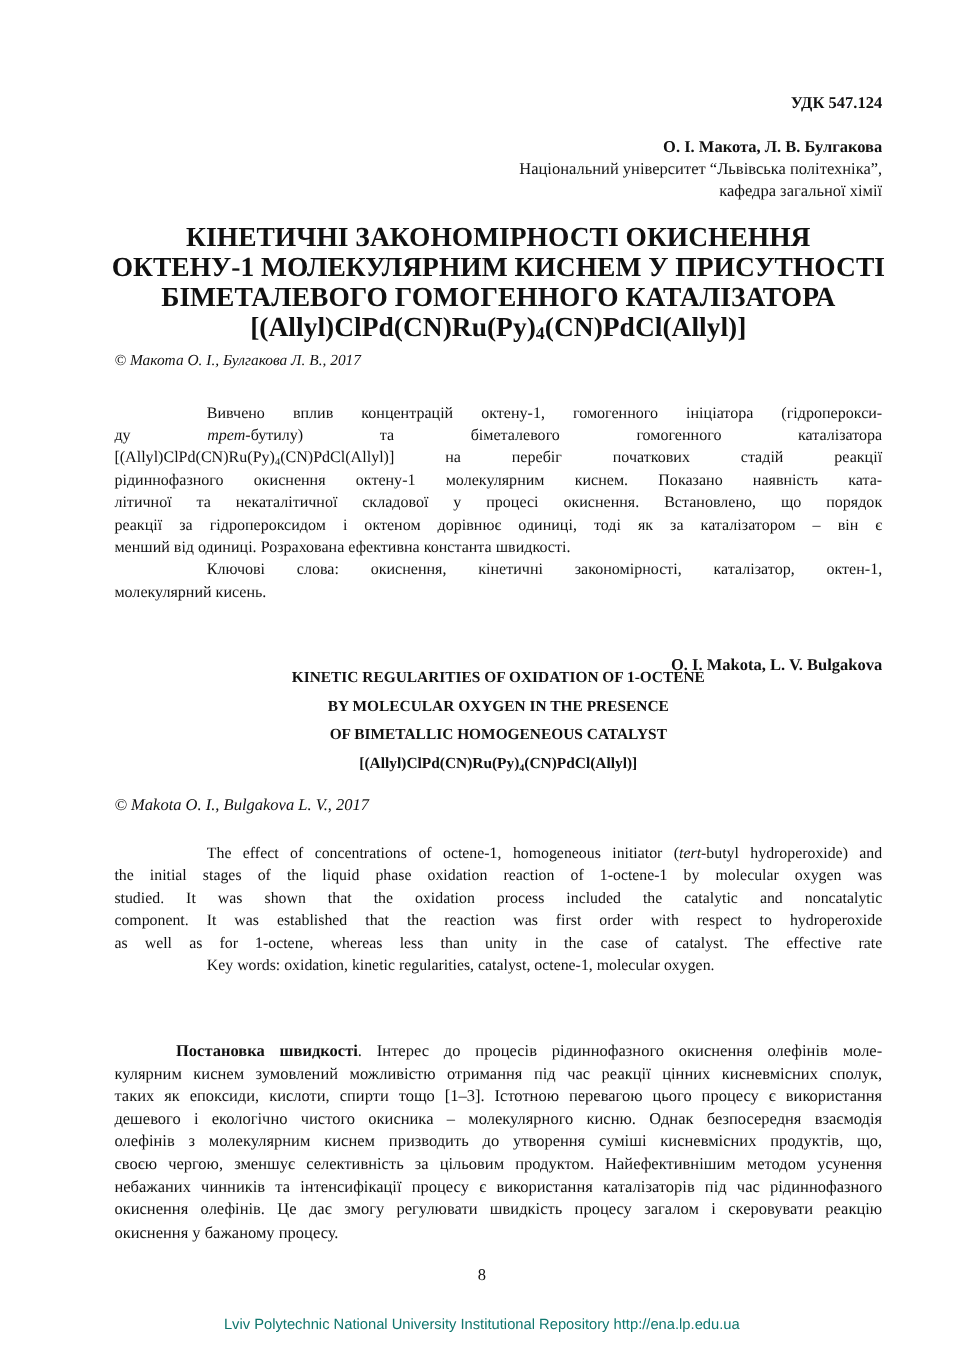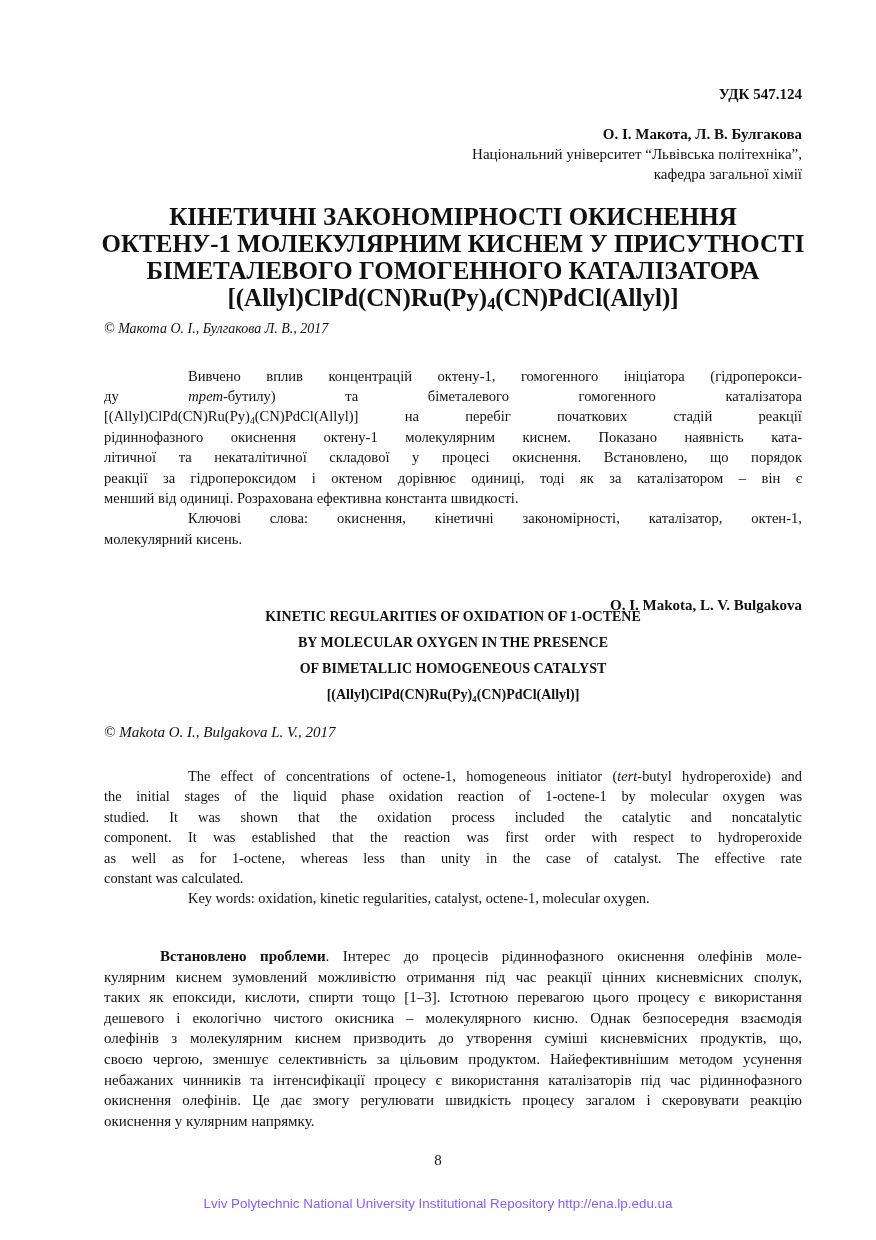--- a/index.html
+++ b/index.html
@@ -13,21 +13,21 @@
   .title { left: 100px; top: 203px; width: 706px; font-weight: bold; font-size: 25px; line-height: 27px; }
   sub { font-size: 65%; vertical-align: -3px; line-height: 0; }
   .copy { left: 104px; top: 321px; font-style: italic; font-size: 14px; text-align: right; }
   .abstract { left: 188px; width: 614px; font-weight: normal; font-size: 14.6px; line-height: 20.4px; text-align: justify; }
   .abs-block { left: 188px; top: 365px; width: 614px; }
   .authors-en { left: 300px; top: 566px; width: 502px; font-weight: bold; font-size: 15px; margin-top: 31px; }
   .title-en { left: 100px; top: 604px; width: 706px; font-weight: bold; font-size: 14px; line-height: 26px; }
   .copy-en { left: 104px; top: 724px; font-style: italic; font-size: 15px; }
   .body-text { left: 104px; width: 698px; font-size: 15px; line-height: 20.6px; text-align: justify; }
   .page-num { left: 0; width: 876px; top: 1152px; font-size: 15px; }
-  .repo { left: 0; width: 876px; top: 1196px; font-family: "Liberation Sans", sans-serif; font-size: 13.4px; color: #8b5cf6; }
+  .repo { left: 0; width: 876px; top: 1196px; font-family: "Liberation Sans", sans-serif; font-size: 13.4px; color: #0f766e; }
   .justify-line { text-align: justify; text-align-last: justify; }
   .line { display: block; height: 20.4px; white-space: nowrap; }
 </style>
 </head>
 <body>
 
 <div class="abs udk right">УДК  547.124</div>
 <div class="abs authors-ua right">О. І. Макота, Л. В. Булгакова</div>
 <div class="abs aff right" style="top:144px;">
   <div>Національний університет “Львівська політехніка”,</div>
@@ -81,30 +81,29 @@
 </div>
 
 <div class="abs copy-en">© Makota O. I., Bulgakova L. V., 2017</div>
 
 <div class="abs abstract" style="left:104px; width:698px; top:766px; font-size:14.4px;">
   <div class="line justify-line" style="padding-left:84px;"><span>The effect of concentrations of octene-1, homogeneous initiator (</span><i>tert</i><span>-butyl hydroperoxide) and</span></div>
   <div class="line justify-line">the initial stages of the liquid phase oxidation reaction of 1-octene-1 by molecular oxygen was</div>
   <div class="line justify-line">studied. It was shown that the oxidation process included the catalytic and noncatalytic</div>
   <div class="line justify-line">component. It was established that the reaction was first order with respect to hydroperoxide</div>
   <div class="line justify-line">as well as for 1-octene, whereas less than unity in the case of catalyst. The effective rate</div>
-  <div class="line">constant was calculated.</div>
   <div class="line" style="padding-left:84px;">Key words: oxidation, kinetic regularities, catalyst, octene-1, molecular oxygen.</div>
 </div>
 
 <div class="abs body-text" style="top:946px;">
-  <div class="line justify-line" style="padding-left:56px; height:20.6px;"><b>Встановлено проблеми</b><span>. Інтерес до процесів рідиннофазного окиснення олефінів моле-</span></div>
+  <div class="line justify-line" style="padding-left:56px; height:20.6px;"><b>Постановка швидкості</b><span>. Інтерес до процесів рідиннофазного окиснення олефінів моле-</span></div>
   <div class="line justify-line" style="height:20.6px;">кулярним киснем зумовлений можливістю отримання під час реакції цінних кисневмісних сполук,</div>
   <div class="line justify-line" style="height:20.6px;">таких як епоксиди, кислоти, спирти тощо [1–3]. Істотною перевагою цього процесу є використання</div>
   <div class="line justify-line" style="height:20.6px;">дешевого і екологічно чистого окисника – молекулярного кисню. Однак безпосередня взаємодія</div>
   <div class="line justify-line" style="height:20.6px;">олефінів з молекулярним киснем призводить до утворення суміші кисневмісних продуктів, що,</div>
   <div class="line justify-line" style="height:20.6px;">своєю чергою, зменшує селективність за цільовим продуктом. Найефективнішим методом усунення</div>
   <div class="line justify-line" style="height:20.6px;">небажаних чинників та інтенсифікації процесу є використання каталізаторів під час рідиннофазного</div>
   <div class="line justify-line" style="height:20.6px;">окиснення олефінів. Це дає змогу регулювати швидкість процесу загалом і скеровувати реакцію</div>
-  <div class="line" style="height:20.6px;">окиснення у кулярним напрямку.</div>
+  <div class="line" style="height:20.6px;">окиснення у бажаному процесу.</div>
 </div>
 
 <div class="abs page-num center">8</div>
 <div class="abs repo center">Lviv Polytechnic National University Institutional Repository http://ena.lp.edu.ua</div>
 
 </body></html>

